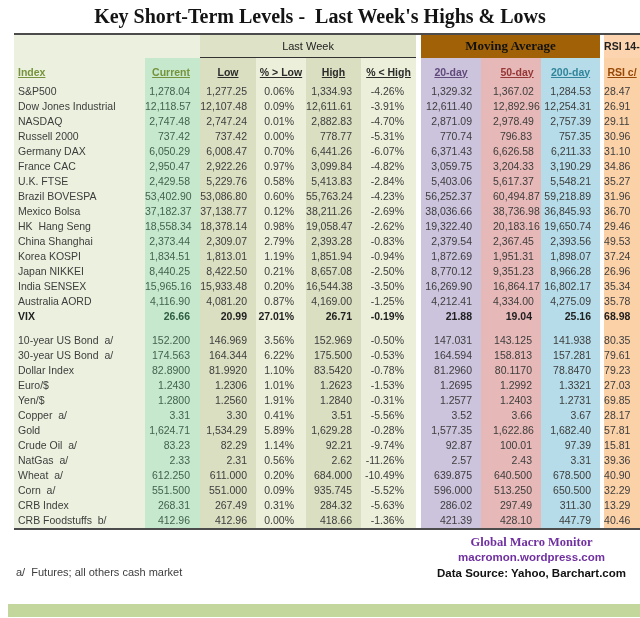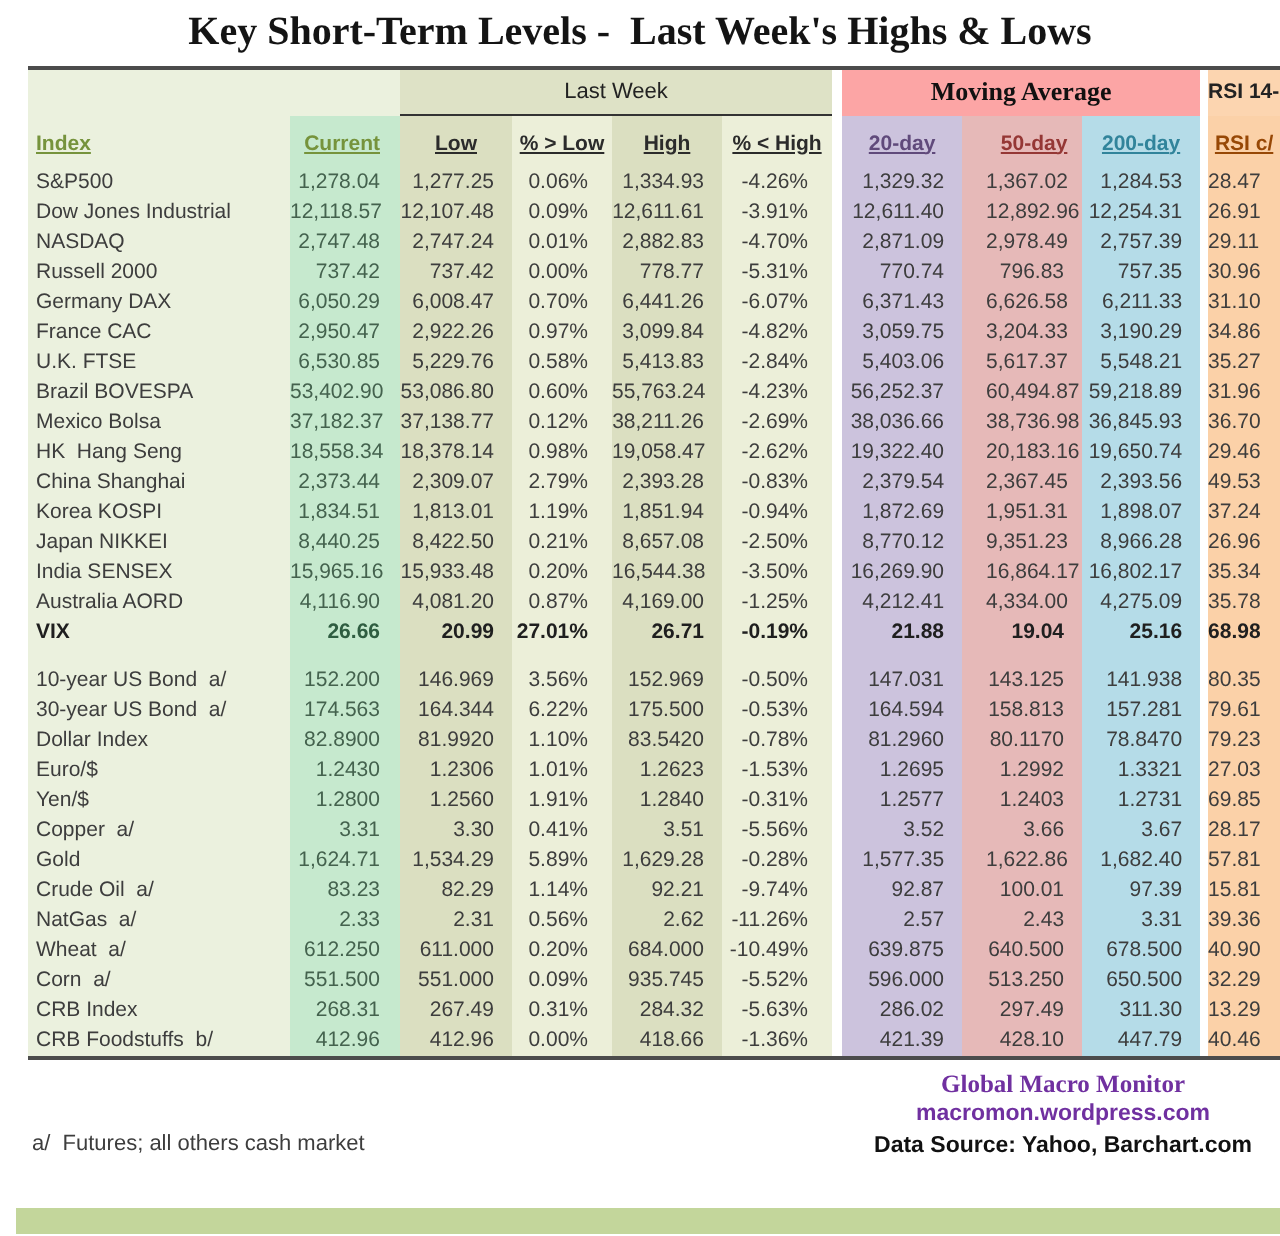--- a/index.html
+++ b/index.html
@@ -39,21 +39,21 @@
   .c-current.num { padding-right: 10px; }
   .c-rsi.num { padding-right: 13px; }
   
   .band-row td { height: 22px; line-height: 22px; }
   .band-left { background: #ebf1de; }
   .band-lastweek {
     background: #dee2c6; text-align: center; font-size: 11px; color: #222;
     border-bottom: 1px solid #333;
   }
   .band-ma {
-    background: #fca5a5; text-align: center; color: #111;
+    background: #a16207; text-align: center; color: #111;
     font-family: "Liberation Serif", serif; font-weight: bold; font-size: 13px;
   }
   .band-rsi { background: #fcd5b0; text-align: center; font-weight: bold; font-size: 10.5px; color: #222; }
   
   .hdr td { height: 26px; line-height: 13px; vertical-align: bottom; padding-bottom: 5px;
             font-weight: bold; text-decoration: underline; text-align: center; color: #2b2b2b; }
   .hdr .c-index { text-align: left; color: #76933c; }
   .hdr .c-current { text-align: right; padding-right: 10px; color: #76933c; }
   .hdr .c-gap1, .hdr .c-gap2 { text-decoration: none; }
   .hdr .c-d20  { color: #604a7b; }
@@ -200,21 +200,21 @@
             <td class="c-pcthigh num">-4.82%</td>
             <td class="c-gap1"></td>
             <td class="c-d20 num">3,059.75</td>
             <td class="c-d50 num">3,204.33</td>
             <td class="c-d200 num">3,190.29</td>
             <td class="c-gap2"></td>
             <td class="c-rsi num">34.86</td>
           </tr>
           <tr>
             <td class="c-index">U.K. FTSE</td>
-            <td class="c-current num">6,530.85</td>
+            <td class="c-current num">2,429.58</td>
             <td class="c-low num">5,229.76</td>
             <td class="c-pctlow num">0.58%</td>
             <td class="c-high num">5,413.83</td>
             <td class="c-pcthigh num">-2.84%</td>
             <td class="c-gap1"></td>
             <td class="c-d20 num">5,403.06</td>
             <td class="c-d50 num">5,617.37</td>
             <td class="c-d200 num">5,548.21</td>
             <td class="c-gap2"></td>
             <td class="c-rsi num">35.27</td>

